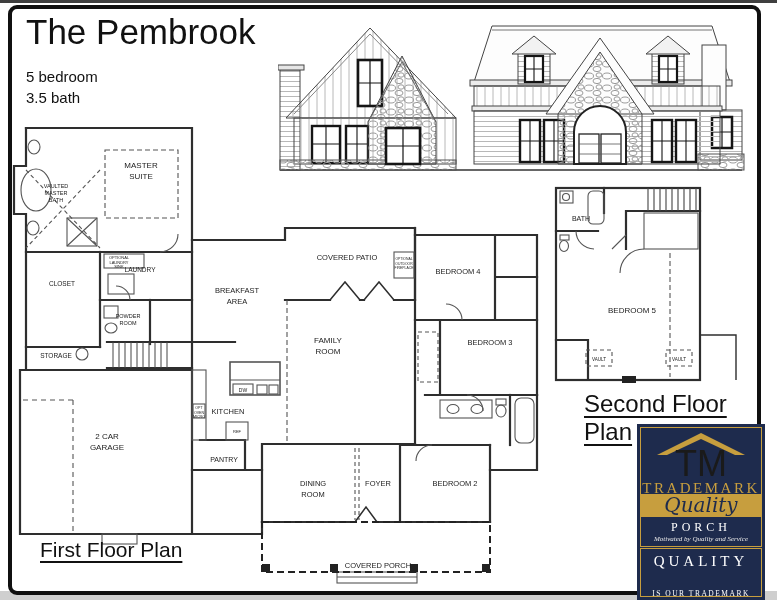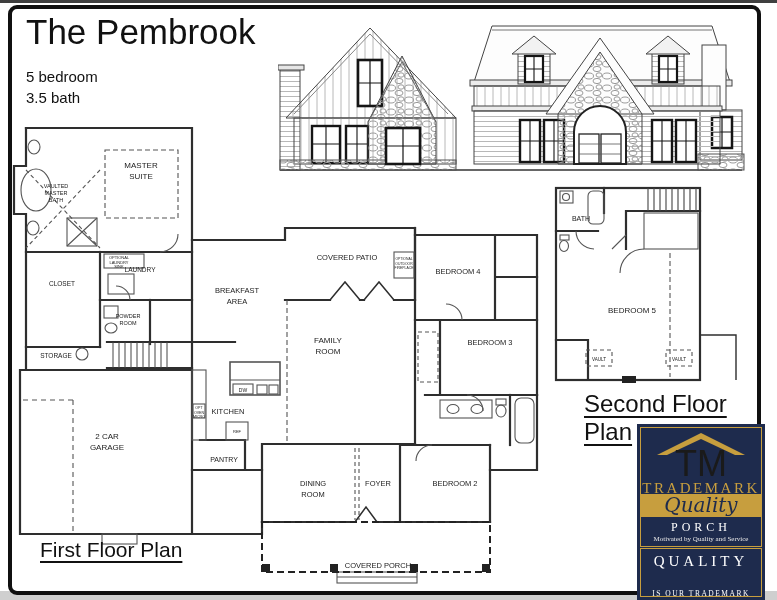--- a/index.html
+++ b/index.html
@@ -19,21 +19,21 @@
         font-family:"Liberation Serif",serif;color:#fff;}
   .logo .frame{position:absolute;left:3px;right:3px;top:3px;height:118px;border:1px solid #c79e3e;}
   .logo .lower{position:absolute;left:3px;right:3px;top:124px;bottom:3px;border:1px solid #c79e3e;text-align:center;}
   .logo .mono{position:absolute;left:0;right:0;top:4px;text-align:center;}
   .logo .tmk{position:absolute;left:0;right:0;top:56px;text-align:center;color:#c79e3e;
              font-size:15px;letter-spacing:2.5px;}
   .logo .band{position:absolute;left:4px;right:4px;top:70px;height:23px;background:#c79e3e;
               text-align:center;}
   .logo .band span{font-style:italic;font-size:20px;color:#1e2b4d;font-family:"DejaVu Serif",serif;line-height:23px;}
   .logo .homes{position:absolute;left:0;right:0;top:96px;text-align:center;font-size:12px;letter-spacing:4px;}
-  .logo .tag{position:absolute;left:0;right:0;top:111px;text-align:center;font-size:7px;color:#e8e8e8;}
+  .logo .tag{position:absolute;left:0;right:0;top:111px;text-align:center;font-style:italic;font-size:7px;color:#e8e8e8;}
   .logo .q1{display:block;margin-top:4px;font-size:15px;letter-spacing:4px;}
   .logo .q2{display:block;font-size:7.5px;letter-spacing:1.5px;margin-top:19px;}
 </style>
 </head>
 <body>
 
 <div id="sheet">
   <div class="edge-top"></div>
   <div class="edge-bottom"></div>
   <div class="border"></div>

